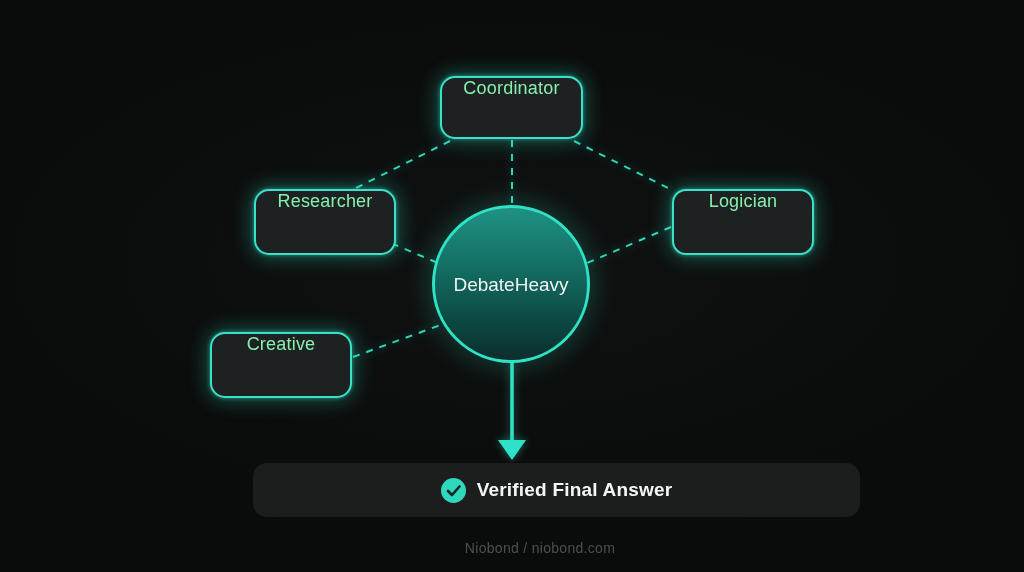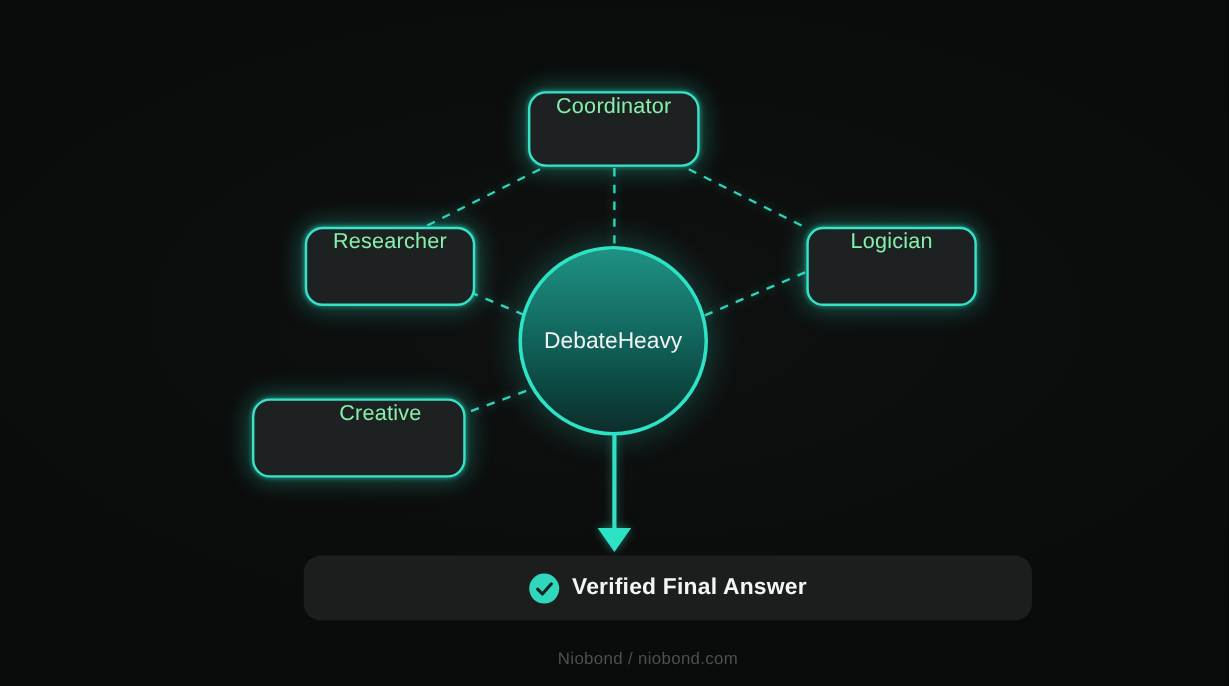--- a/index.html
+++ b/index.html
@@ -53,21 +53,21 @@
     align-items: flex-start;
     justify-content: center;
     color: #86efac;
     font-size: 18px;
     letter-spacing: 0.2px;
     box-shadow: 0 0 20px 3px rgba(46,227,197,0.33), 0 0 4px rgba(46,227,197,0.55);
   }
   .node-coordinator { left: 440px; top: 76px;  width: 139px; height: 59px; }
   .node-researcher  { left: 210px; top: 189px; width: 138px; height: 62px; margin-left: 44px; }
   .node-logician    { left: 672px; top: 189px; width: 138px; height: 62px; border-radius: 14px; }
-  .node-creative    { left: 210px; top: 332px; width: 138px; height: 62px; padding-left: 36px; }
+  .node-creative    { left: 210px; top: 332px; width: 138px; height: 62px; }
   .debate-circle {
     position: absolute;
     left: 432px;
     top: 205px;
     width: 152px;
     height: 152px;
     border-radius: 50%;
     border: 3px solid #2ee3c5;
     background: linear-gradient(180deg, #1f9184 0%, #136b61 42%, #0b4741 76%, #0e2d2b 100%);
     display: flex;

